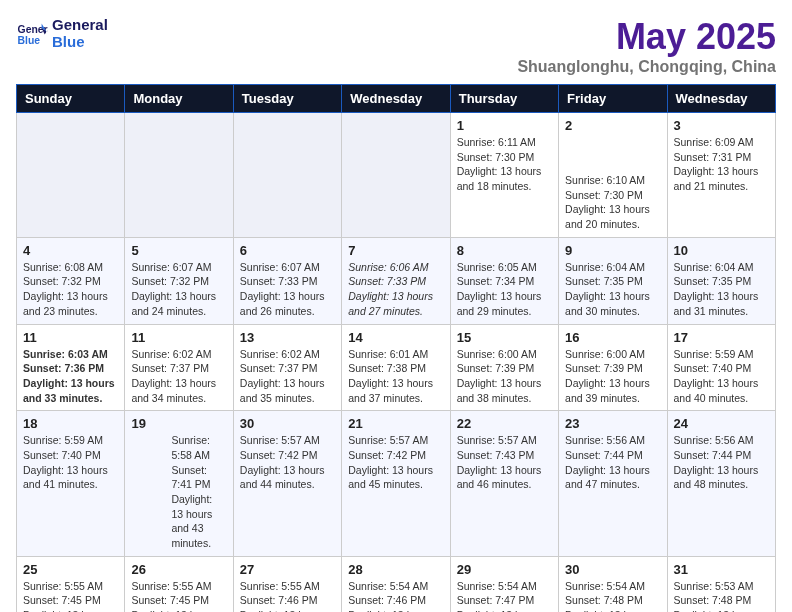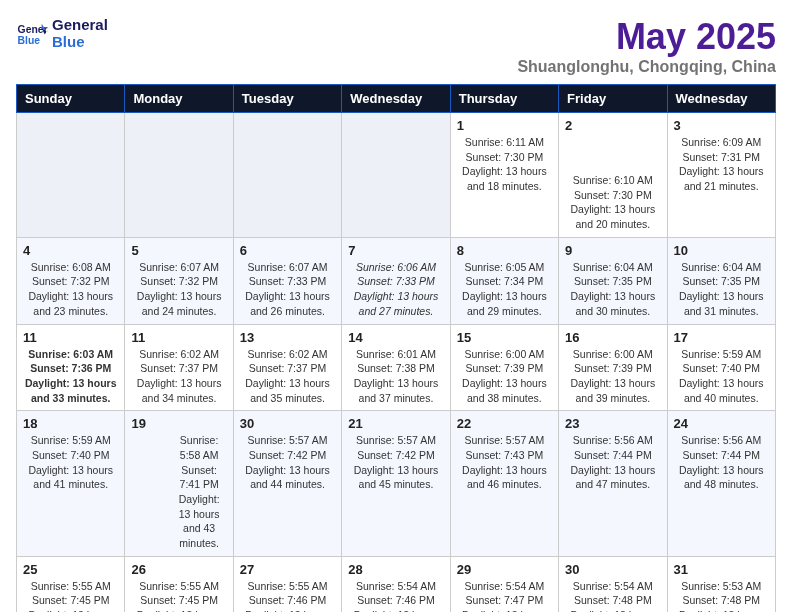--- a/index.html
+++ b/index.html
@@ -69,21 +69,20 @@
       font-size: 13px;
       font-weight: bold;
       color: #222;
       display: block;
       margin-bottom: 2px;
     }
     .day-info {
       font-size: 10.5px;
       color: #333;
       line-height: 1.4;
-      text-align: center;
     }
     .empty-cell {
       background: #eef0f8 !important;
     }
   </style>
 </head>
 <body>
 
 <div class="header">
   <div class="logo">

